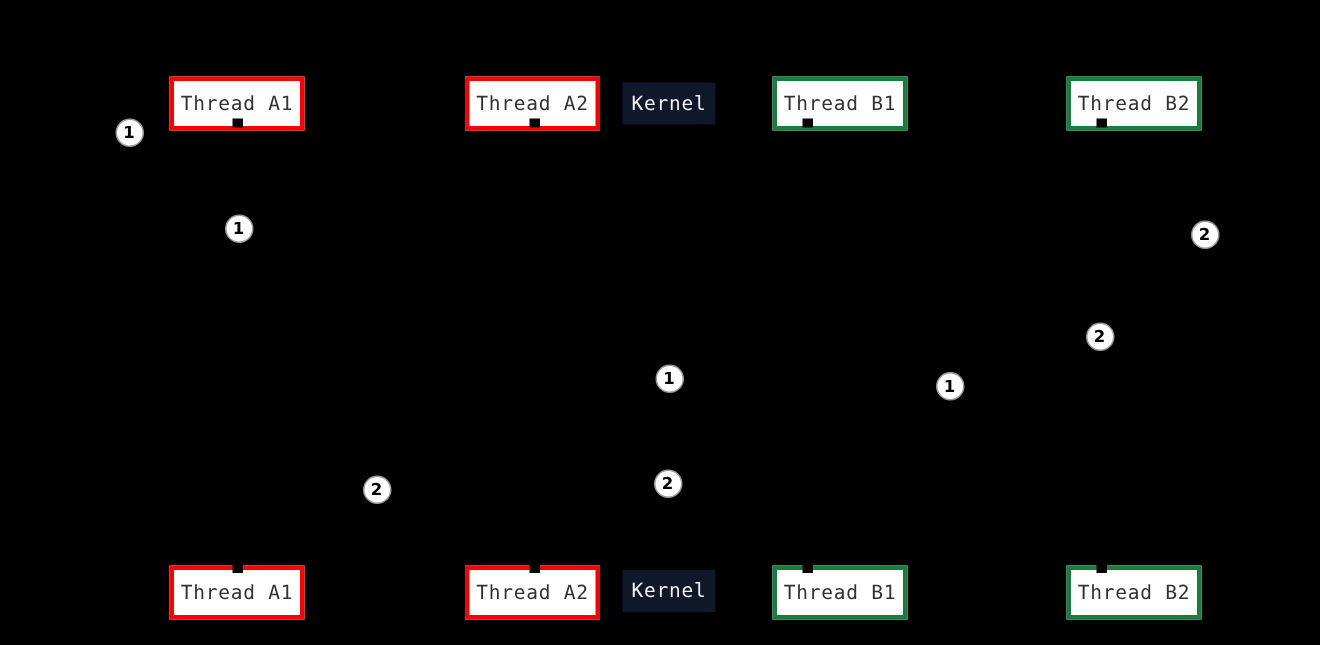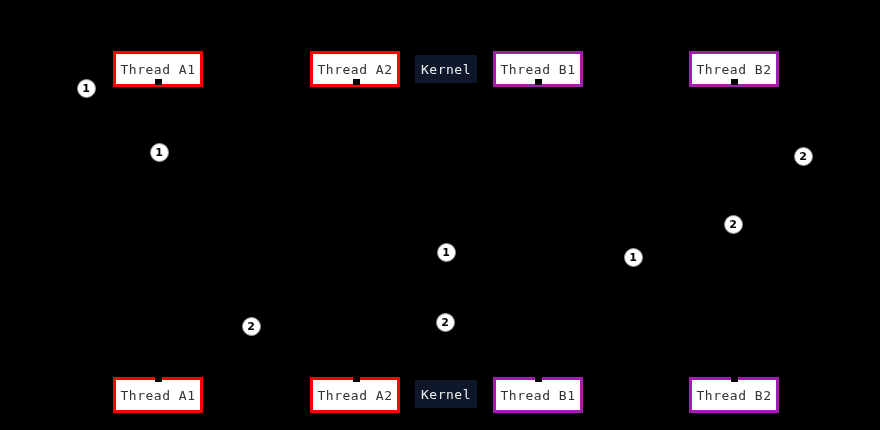--- a/index.html
+++ b/index.html
@@ -22,21 +22,21 @@
     display: flex;
     align-items: center;
     justify-content: center;
     font-family: "DejaVu Sans Mono", monospace;
     font-size: 13px;
     letter-spacing: 0.5px;
     color: #333333;
     white-space: nowrap;
   }
   .box.thread-a { border: 3px solid #ff0000; }
-  .box.thread-b { border: 3px solid #a21caf; }
+  .box.thread-b { border: 3px solid #15803d; margin-left: 22px; }
   .box.kernel {
     background: #0f172a;
     border: none;
     color: #f0f0f0;
   }
   .marker {
     position: absolute;
     box-sizing: border-box;
     width: 19px;
     height: 19px;

